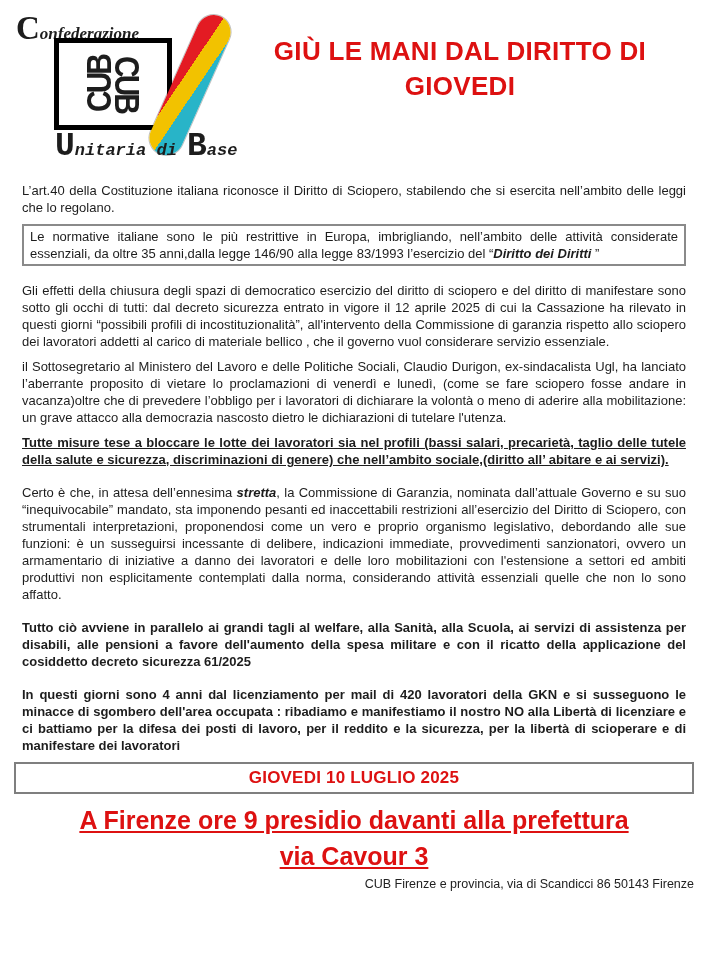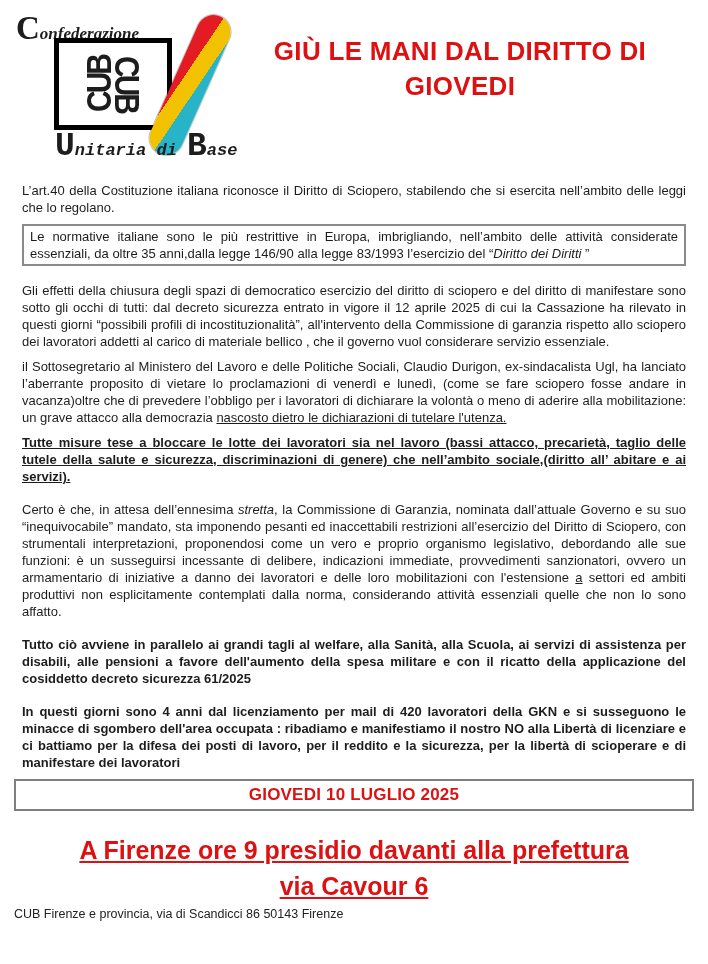--- a/index.html
+++ b/index.html
@@ -49,42 +49,42 @@
     letter-spacing:.3px;
   }
   
   .body p{margin:8px;font-size:13px;line-height:17px;text-align:justify;}
   .gap-before{margin-top:16px !important;}
   .boxed{
     border:2px solid #8a8a8a;
     padding:2px 6px;margin-top:2px !important;
   }
   .bold{font-weight:bold;}
-  .ital{font-style:italic;}
-  .uline{text-decoration:underline;}
+  .ital{font-style:italic;font-weight:bold;}
+  .uline{}
   .bold-uline{font-weight:bold;text-decoration:underline;}
   
   .date-box{
     border:2px solid #7f7f7f;
     text-align:center;
     padding:4px 0;
   }
   .date-box span{
     color:var(--accent-red,#dd1111);
     font-weight:bold;font-size:17px;letter-spacing:.2px;
   }
   .event-line{
     text-align:center;
     color:var(--accent-red,#dd1111);
     font-weight:bold;font-size:25px;line-height:1.45;
     text-decoration:underline;
   }
-  .event-wrap{margin-top:21px;}
+  .event-wrap{margin-top:8px;}
   .address{
-    text-align:left;font-size:12.5px;color:#222;margin-top:2px;
+    text-align:right;font-size:12.5px;color:#222;margin-top:2px;
   }
 </style>
 </head>
 <body>
 
 <div class="page">
 
   <div class="header">
     <div class="logo">
       <div class="logo-line1">
@@ -104,33 +104,33 @@
 
   <div class="body">
     <p>L’art.40 della Costituzione italiana riconosce il Diritto di Sciopero, stabilendo che si esercita nell’ambito delle leggi che lo regolano.</p>
 
     <p class="boxed"><span>Le normative italiane sono le più restrittive in Europa, imbrigliando, nell’ambito delle attività considerate essenziali, da oltre 35 anni,dalla legge 146/90 alla legge 83/1993 l’esercizio del “</span><span class="ital">Diritto dei Diritti</span><span> ”</span></p>
 
     <p class="gap-before">Gli effetti della chiusura degli spazi di democratico esercizio del diritto di sciopero e del diritto di manifestare sono sotto gli occhi di tutti: dal decreto sicurezza entrato in vigore il 12 aprile 2025 di cui la Cassazione ha rilevato in questi giorni “possibili profili di incostituzionalità”, all'intervento della Commissione di garanzia rispetto allo sciopero  dei lavoratori addetti al carico di materiale bellico , che il governo vuol considerare servizio essenziale.</p>
 
     <p><span>il Sottosegretario al Ministero del Lavoro e delle Politiche Sociali, Claudio Durigon, ex-sindacalista Ugl, ha lanciato l’aberrante proposito di vietare lo proclamazioni di venerdì e lunedì, (come se fare sciopero fosse andare in vacanza)oltre che di prevedere l’obbligo per i lavoratori di dichiarare la volontà o meno di aderire alla mobilitazione: un grave attacco alla democrazia </span><span class="uline"> nascosto dietro le dichiarazioni di tutelare l'utenza.</span></p>
 
-    <p class="bold-uline">Tutte misure tese a bloccare le lotte dei lavoratori  sia nel lavoro (bassi attacco, precarietà, taglio delle tutele della salute e sicurezza, discriminazioni di genere) che nell’ambito sociale,(diritto all’ abitare e ai servizi).</p>
+    <p class="bold-uline">Tutte misure tese a bloccare le lotte dei lavoratori  sia nel profili (bassi salari, precarietà, taglio delle tutele della salute e sicurezza, discriminazioni di genere) che nell’ambito sociale,(diritto all’ abitare e ai servizi).</p>
 
     <p class="gap-before"><span>Certo è che, in attesa dell’ennesima </span><span class="ital">stretta</span><span>, la Commissione di Garanzia, nominata dall’attuale Governo e su suo “inequivocabile” mandato, sta imponendo pesanti ed inaccettabili restrizioni all’esercizio del Diritto di Sciopero, con strumentali interpretazioni, proponendosi come un vero e proprio organismo legislativo, debordando alle sue funzioni: è un susseguirsi incessante di delibere, indicazioni immediate, provvedimenti sanzionatori, ovvero un armamentario di iniziative a danno dei lavoratori e delle loro mobilitazioni con l'estensione </span><span class="uline"> a</span><span> settori ed ambiti produttivi non esplicitamente contemplati dalla norma, considerando attività essenziali quelle che non lo sono affatto.</span></p>
 
     <p class="gap-before bold">Tutto ciò avviene in parallelo ai grandi tagli al welfare, alla Sanità, alla Scuola, ai servizi di assistenza per disabili, alle pensioni a favore dell'aumento della spesa militare e  con il ricatto della applicazione del cosiddetto decreto sicurezza 61/2025</p>
 
     <p class="gap-before bold">In questi giorni sono  4 anni dal licenziamento per mail di 420 lavoratori della GKN e si susseguono le minacce di  sgombero dell'area occupata :  ribadiamo e manifestiamo  il nostro NO alla Libertà di licenziare e ci  battiamo per la difesa dei posti di lavoro, per il reddito e la sicurezza, per la libertà  di  scioperare e di manifestare dei lavoratori</p>
   </div>
 
   <div class="date-box">
     <span>GIOVEDI 10 LUGLIO 2025</span>
   </div>
 
   <div class="event-wrap">
     <div class="event-line">A Firenze ore 9 presidio davanti alla prefettura </div>
-    <div class="event-line">via Cavour 6</div>
+    <div class="event-line">via Cavour 3</div>
   </div>
 
   <div class="address">CUB Firenze e provincia, via di Scandicci 86 50143 Firenze</div>
 
 </div>
 
 </body></html>

